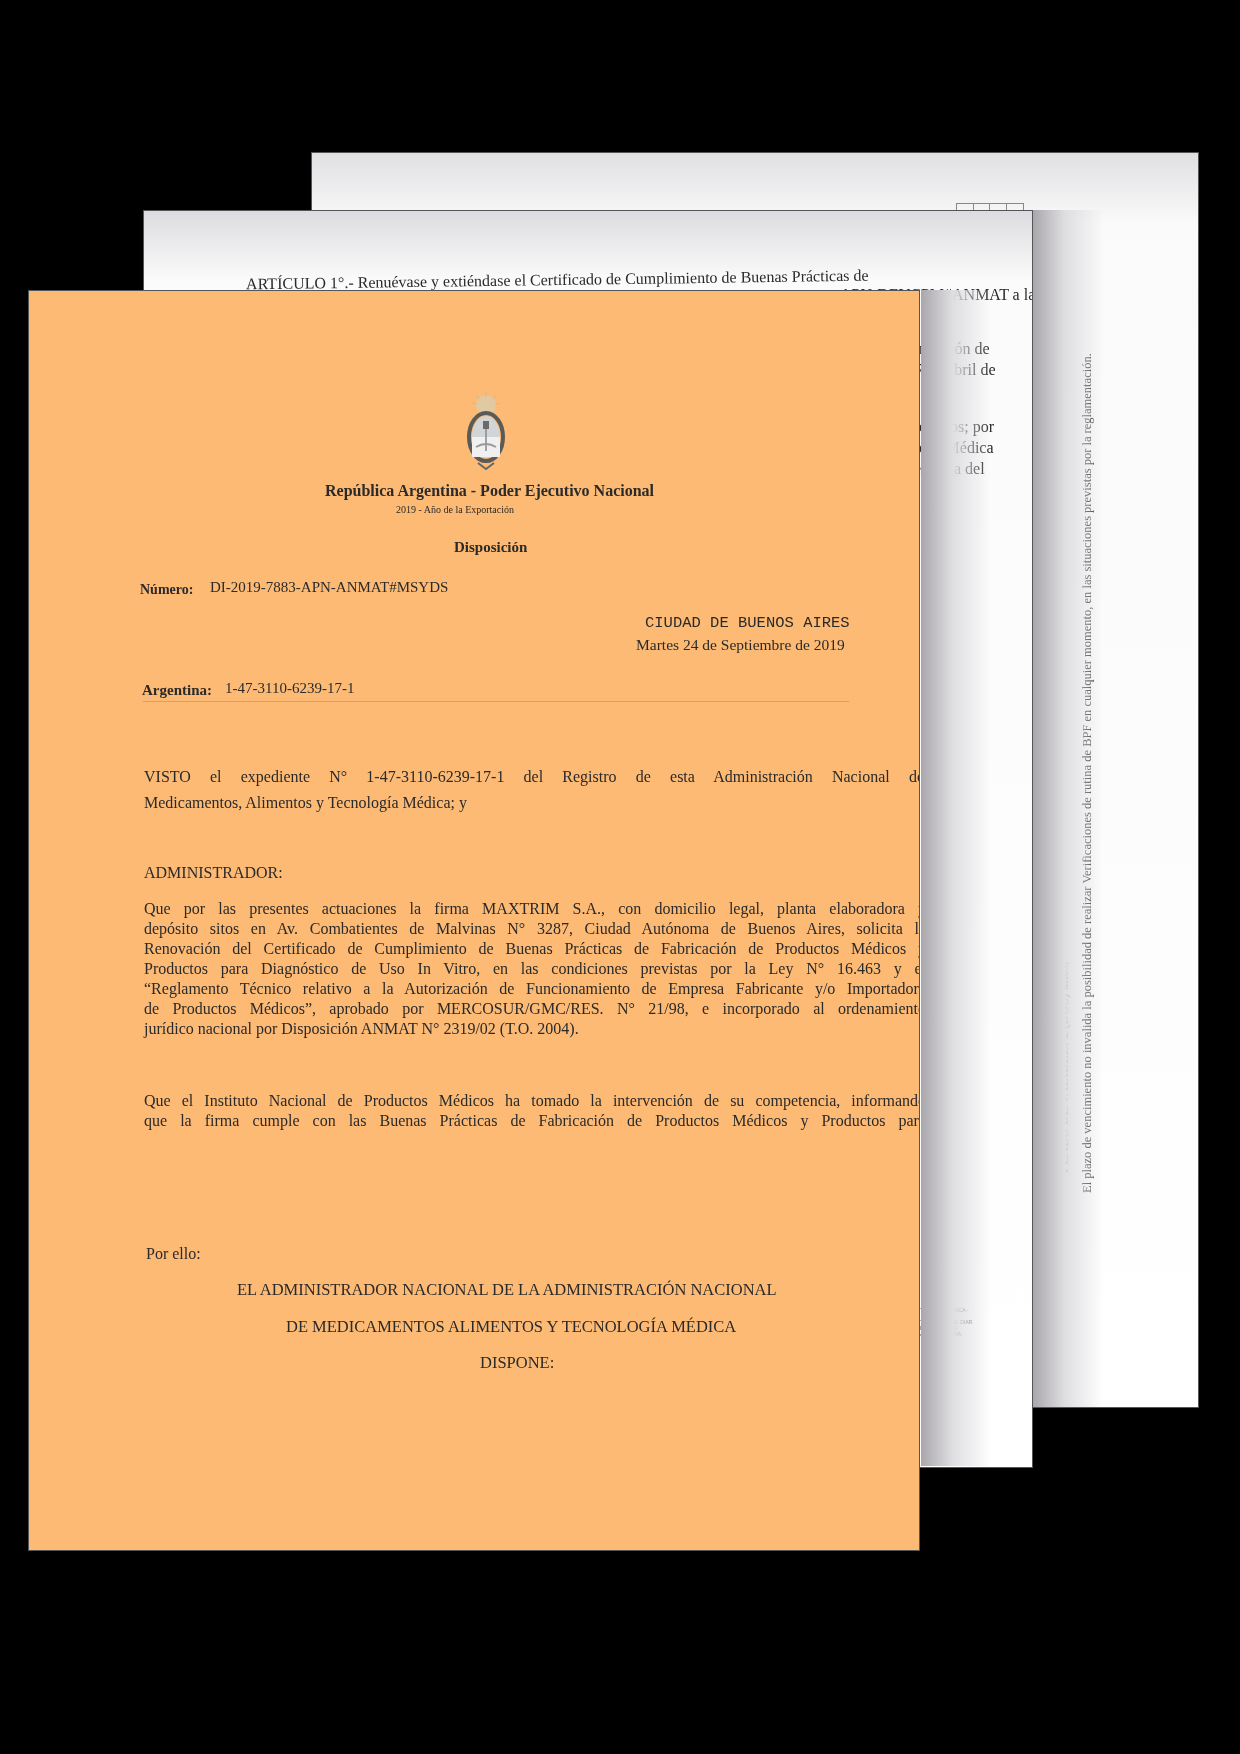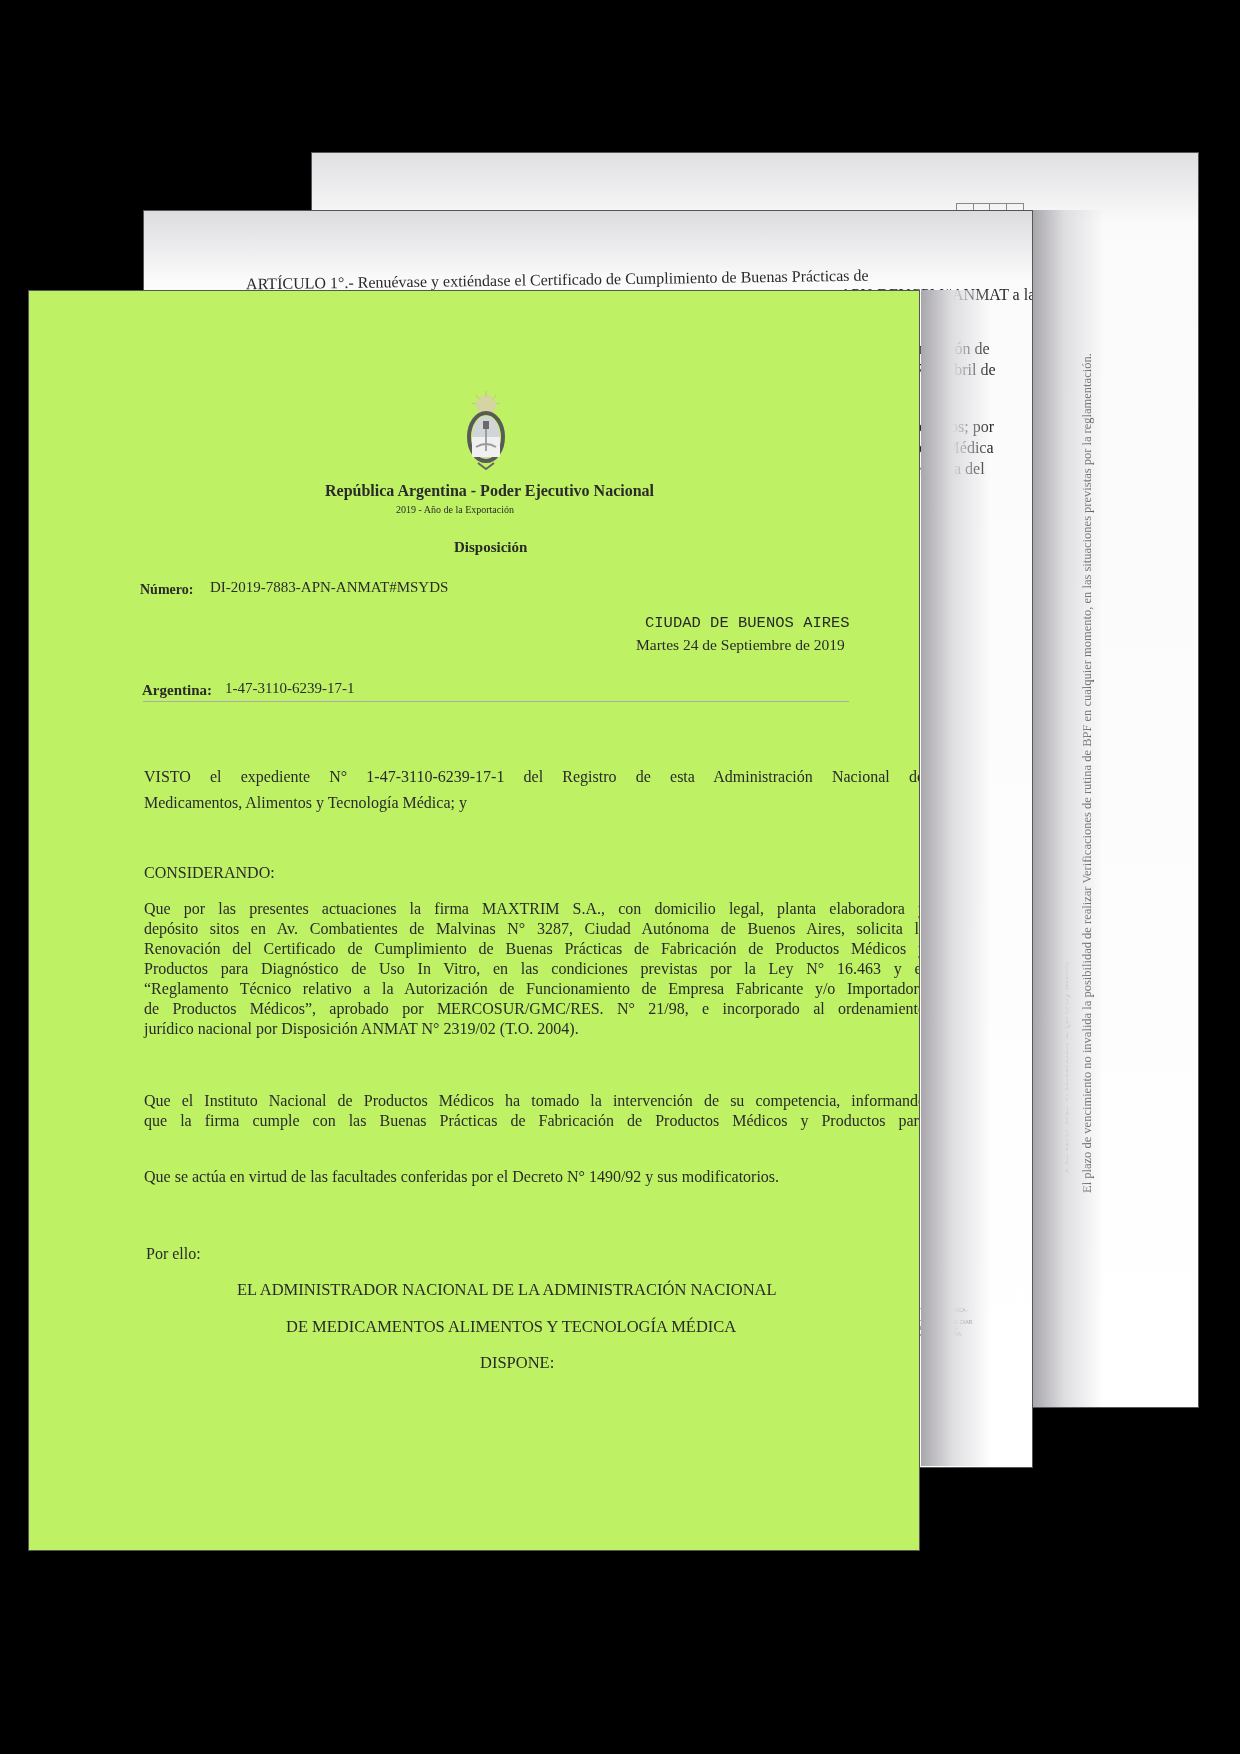--- a/index.html
+++ b/index.html
@@ -3,21 +3,21 @@
 <meta charset="utf-8">
 <style>
   html, body { margin:0; padding:0; }
   body { width:1240px; height:1754px; background:#000; position:relative; overflow:hidden;
          font-family:"Liberation Serif", serif; color:#222; }
   .page { position:absolute; background:#fff; box-sizing:border-box; overflow:hidden; border:1px solid #555; }
   #page3 { left:311px; top:152px; width:888px; height:1256px;
            background:linear-gradient(180deg,#e0dfe2 0px,#fafafa 70px,#fff 100%); }
   #page2 { left:143px; top:210px; width:890px; height:1258px;
            background:linear-gradient(180deg,#dcdbdf 0px,#fbfbfb 70px,#fff 100%); }
-  #page1 { left:28px; top:290px; width:892px; height:1261px; background:#bef264; }
+  #page1 { left:28px; top:290px; width:892px; height:1261px; background:#fdba74; }
 
   .shadow-r { position:absolute; top:0; bottom:0; width:40px;
               background:linear-gradient(90deg,#b9b7bc,#e8e8ea 60%,rgba(255,255,255,0)); }
   .t { position:absolute; white-space:nowrap; font-size:16px; line-height:18px; color:#2a2a2a; }
   .j { text-align:justify; text-align-last:justify; white-space:normal; }
   .b { font-weight:bold; }
 
   
   .grid-box { position:absolute; left:644px; top:50px; width:66px; height:12px; border:1px solid #888;
               display:grid; grid-template-columns:repeat(4,1fr); }
@@ -96,33 +96,32 @@
   <div class="t" style="left:616px; top:323px; font-size:15.5px;font-family:Liberation Mono, monospace;">CIUDAD DE BUENOS AIRES</div>
   <div class="t" style="left:607px; top:345px; font-size:15.5px;">Martes 24 de Septiembre de 2019</div>
 
   <div class="t b" style="left:113px; top:390px; font-size:15px;">Argentina:</div>
   <div class="t" style="left:196px; top:388px; font-size:15px;">1-47-3110-6239-17-1</div>
   <div class="rule"></div>
 
   <div class="t j" style="left:115px; top:477px; width:780px;">VISTO el expediente N° 1-47-3110-6239-17-1 del Registro de  esta Administración Nacional de</div>
   <div class="t" style="left:115px; top:503px;">Medicamentos, Alimentos y Tecnología Médica; y</div>
 
-  <div class="t" style="left:115px; top:573px;">CONSIDERANDO:</div>
+  <div class="t" style="left:115px; top:573px;">ADMINISTRADOR:</div>
 
   <div class="t j" style="left:115px; top:609px; width:782px;">Que por las presentes actuaciones la firma MAXTRIM S.A., con domicilio legal, planta elaboradora y</div>
   <div class="t j" style="left:115px; top:629px; width:782px;">depósito sitos en Av. Combatientes de Malvinas N° 3287, Ciudad Autónoma de Buenos Aires, solicita la</div>
   <div class="t j" style="left:115px; top:649px; width:782px;">Renovación del Certificado de Cumplimiento de Buenas Prácticas de Fabricación de Productos Médicos y</div>
   <div class="t j" style="left:115px; top:669px; width:782px;">Productos para Diagnóstico de Uso In Vitro, en las condiciones previstas por la Ley N° 16.463 y el</div>
   <div class="t j" style="left:115px; top:689px; width:782px;">“Reglamento Técnico relativo a la Autorización de Funcionamiento de Empresa Fabricante y/o Importadora</div>
   <div class="t j" style="left:115px; top:709px; width:782px;">de Productos Médicos”, aprobado por MERCOSUR/GMC/RES. N° 21/98, e incorporado al ordenamiento</div>
   <div class="t" style="left:115px; top:729px;">jurídico nacional por Disposición ANMAT N° 2319/02 (T.O. 2004).</div>
 
 
   <div class="t j" style="left:115px; top:801px; width:782px;">Que el Instituto Nacional de Productos Médicos ha tomado la intervención de su competencia, informando</div>
   <div class="t j" style="left:115px; top:821px; width:782px;">que la firma cumple con las Buenas  Prácticas  de  Fabricación de Productos Médicos y Productos para</div>
 
-  <div class="t" style="left:115px; top:877px;">Que se actúa en virtud de las facultades conferidas por el Decreto N° 1490/92 y sus modificatorios.</div>
 
   <div class="t" style="left:117px; top:954px;">Por ello:</div>
   <div class="t" style="left:208px; top:990px; font-size:16.5px;">EL ADMINISTRADOR NACIONAL DE LA ADMINISTRACIÓN NACIONAL</div>
   <div class="t" style="left:257px; top:1027px; font-size:16.5px;">DE MEDICAMENTOS ALIMENTOS Y TECNOLOGÍA MÉDICA</div>
   <div class="t" style="left:451px; top:1063px; font-size:16.5px;">DISPONE:</div>
 </div>
 
 </body></html>

